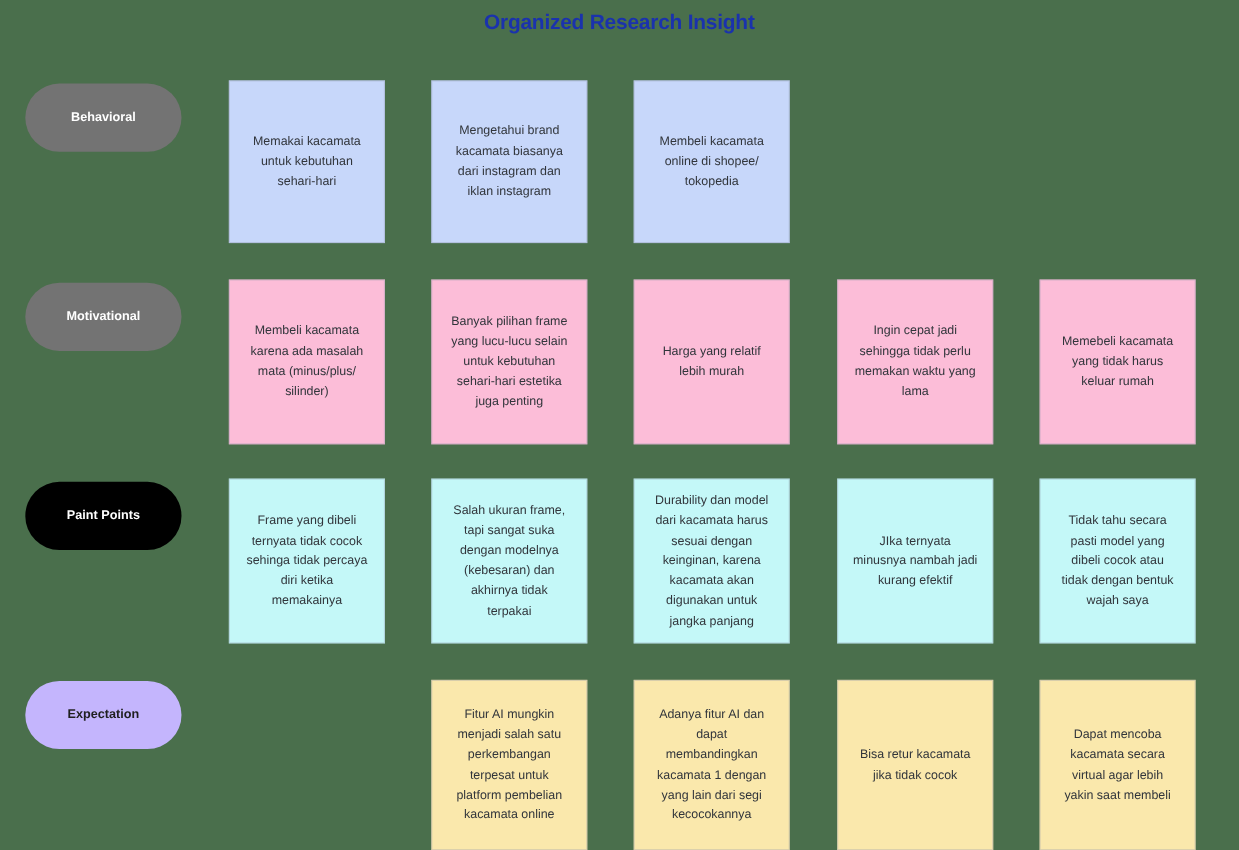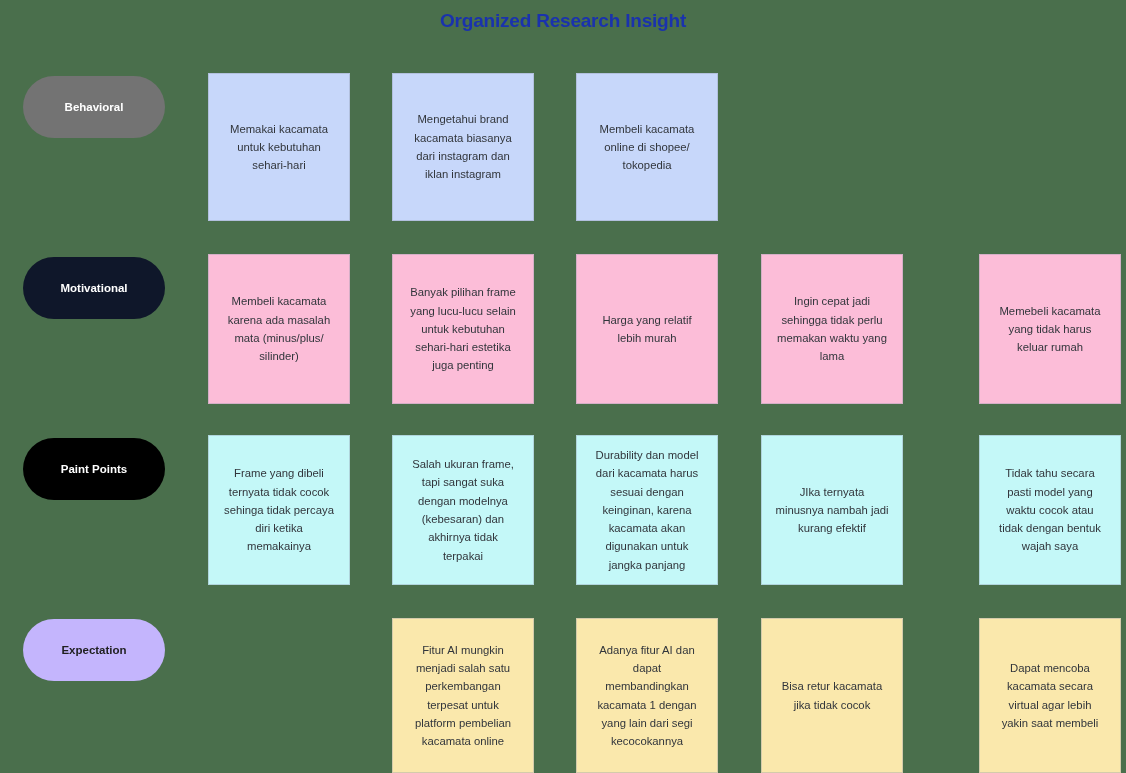--- a/index.html
+++ b/index.html
@@ -46,21 +46,21 @@
     justify-content: center;
     box-sizing: border-box;
     font-size: 11.5px;
     font-weight: bold;
     text-align: center;
     line-height: 1.25;
     padding: 0 8px;
   }
 
   .pill-row-0 { top: 76px;  background: #737373; color: #ffffff; }
-  .pill-row-1 { top: 257px; background: #0f172a; color: #ffffff; }
+  .pill-row-1 { top: 257px; background: #737373; color: #ffffff; }
   .pill-row-2 { top: 438px; background: #000000; color: #ffffff; }
   .pill-row-3 { top: 619px; background: #c4b5fd; color: #1f1f1f; }
 
   
   .note-card {
     position: absolute;
     width: 142px;
     box-sizing: border-box;
     display: flex;
     align-items: center;
@@ -75,21 +75,21 @@
 
   .row-0 { top: 73px;  height: 148px; background: #c7d7fa; }
   .row-1 { top: 254px; background: #fcbdd8; height: 150px; }
   .row-2 { top: 435px; background: #c4f8f8; height: 150px; }
   .row-3 { top: 618px; background: #fae8ac; height: 155px; }
 
   .col-0 { left: 208px; }
   .col-1 { left: 392px; }
   .col-2 { left: 576px; }
   .col-3 { left: 761px; }
-  .col-4 { left: 979px; align-items: center; }
+  .col-4 { left: 945px; align-items: center; }
 
   .note-text {
     display: block;
     white-space: pre-line;
   }
 </style>
 </head>
 <body>
 
 <div id="board">
@@ -180,21 +180,21 @@
 jangka panjang</span>
   </div>
   <div class="note-card row-2 col-3">
     <span class="note-text">JIka ternyata
 minusnya nambah jadi
 kurang efektif</span>
   </div>
   <div class="note-card row-2 col-4">
     <span class="note-text">Tidak tahu secara
 pasti model yang
-waktu cocok atau
+dibeli cocok atau
 tidak dengan bentuk
 wajah saya</span>
   </div>
 
   <div class="note-card row-3 col-1">
     <span class="note-text">Fitur AI mungkin
 menjadi salah satu
 perkembangan
 terpesat untuk
 platform pembelian

